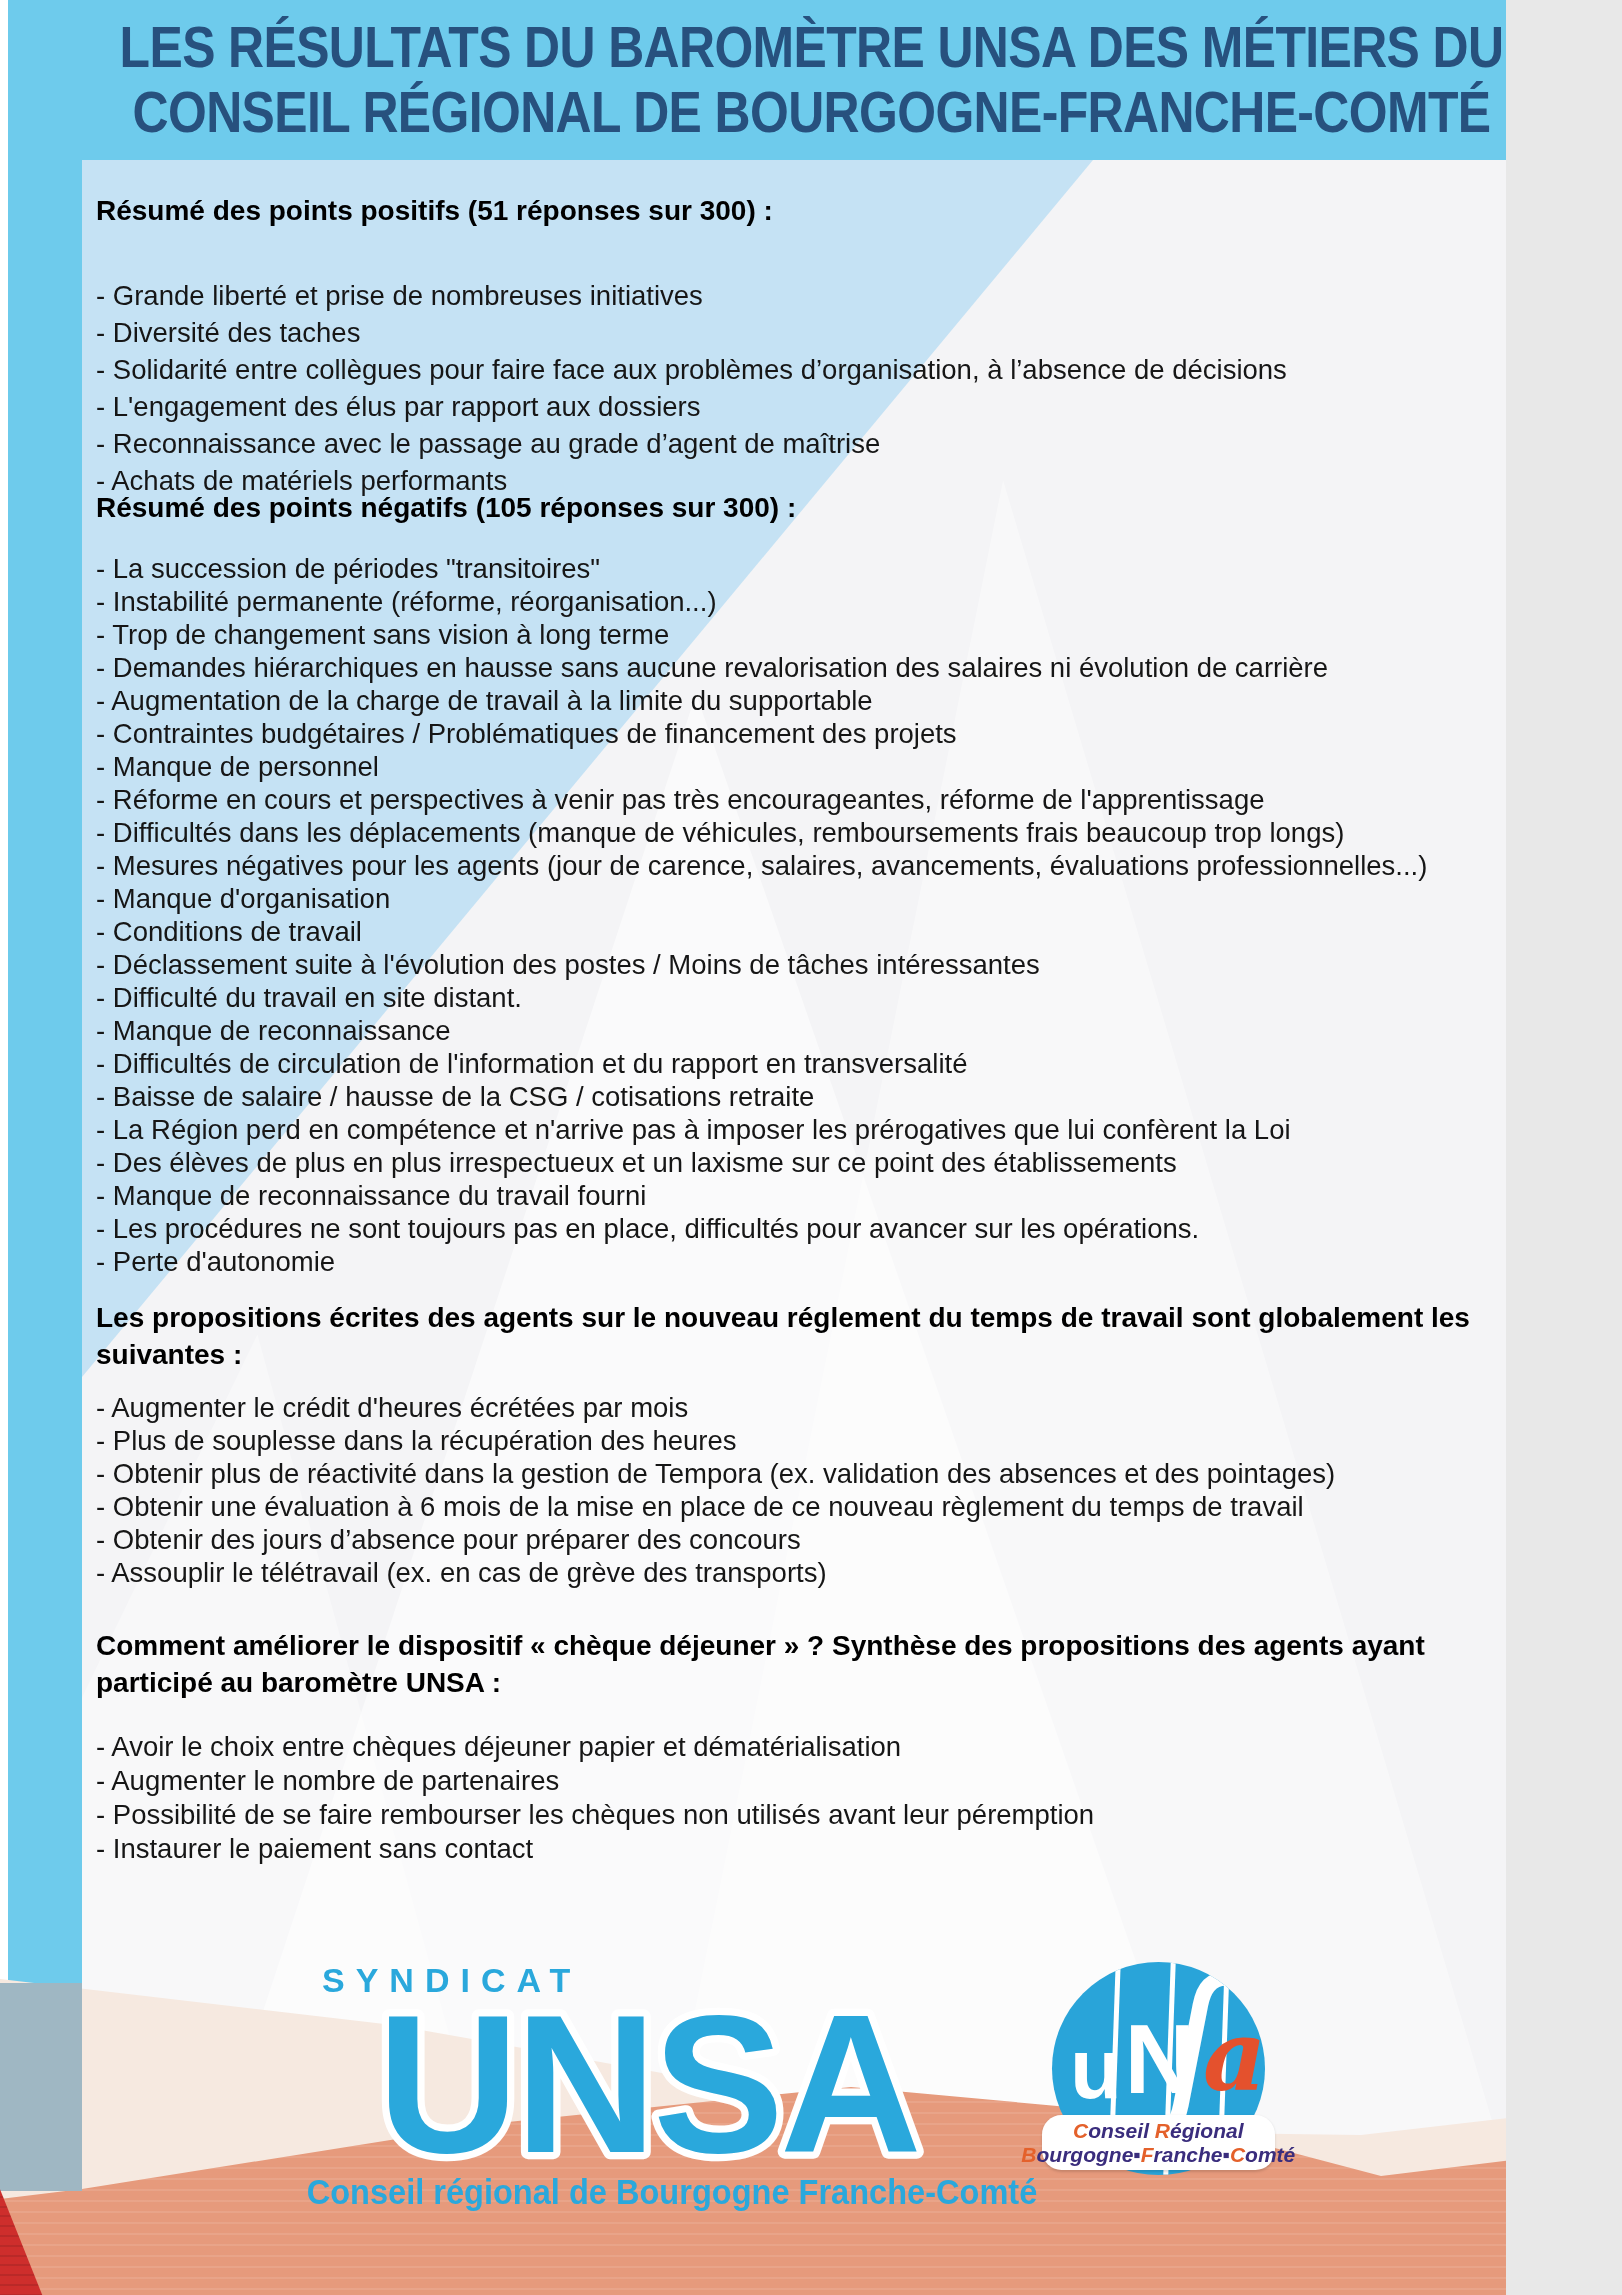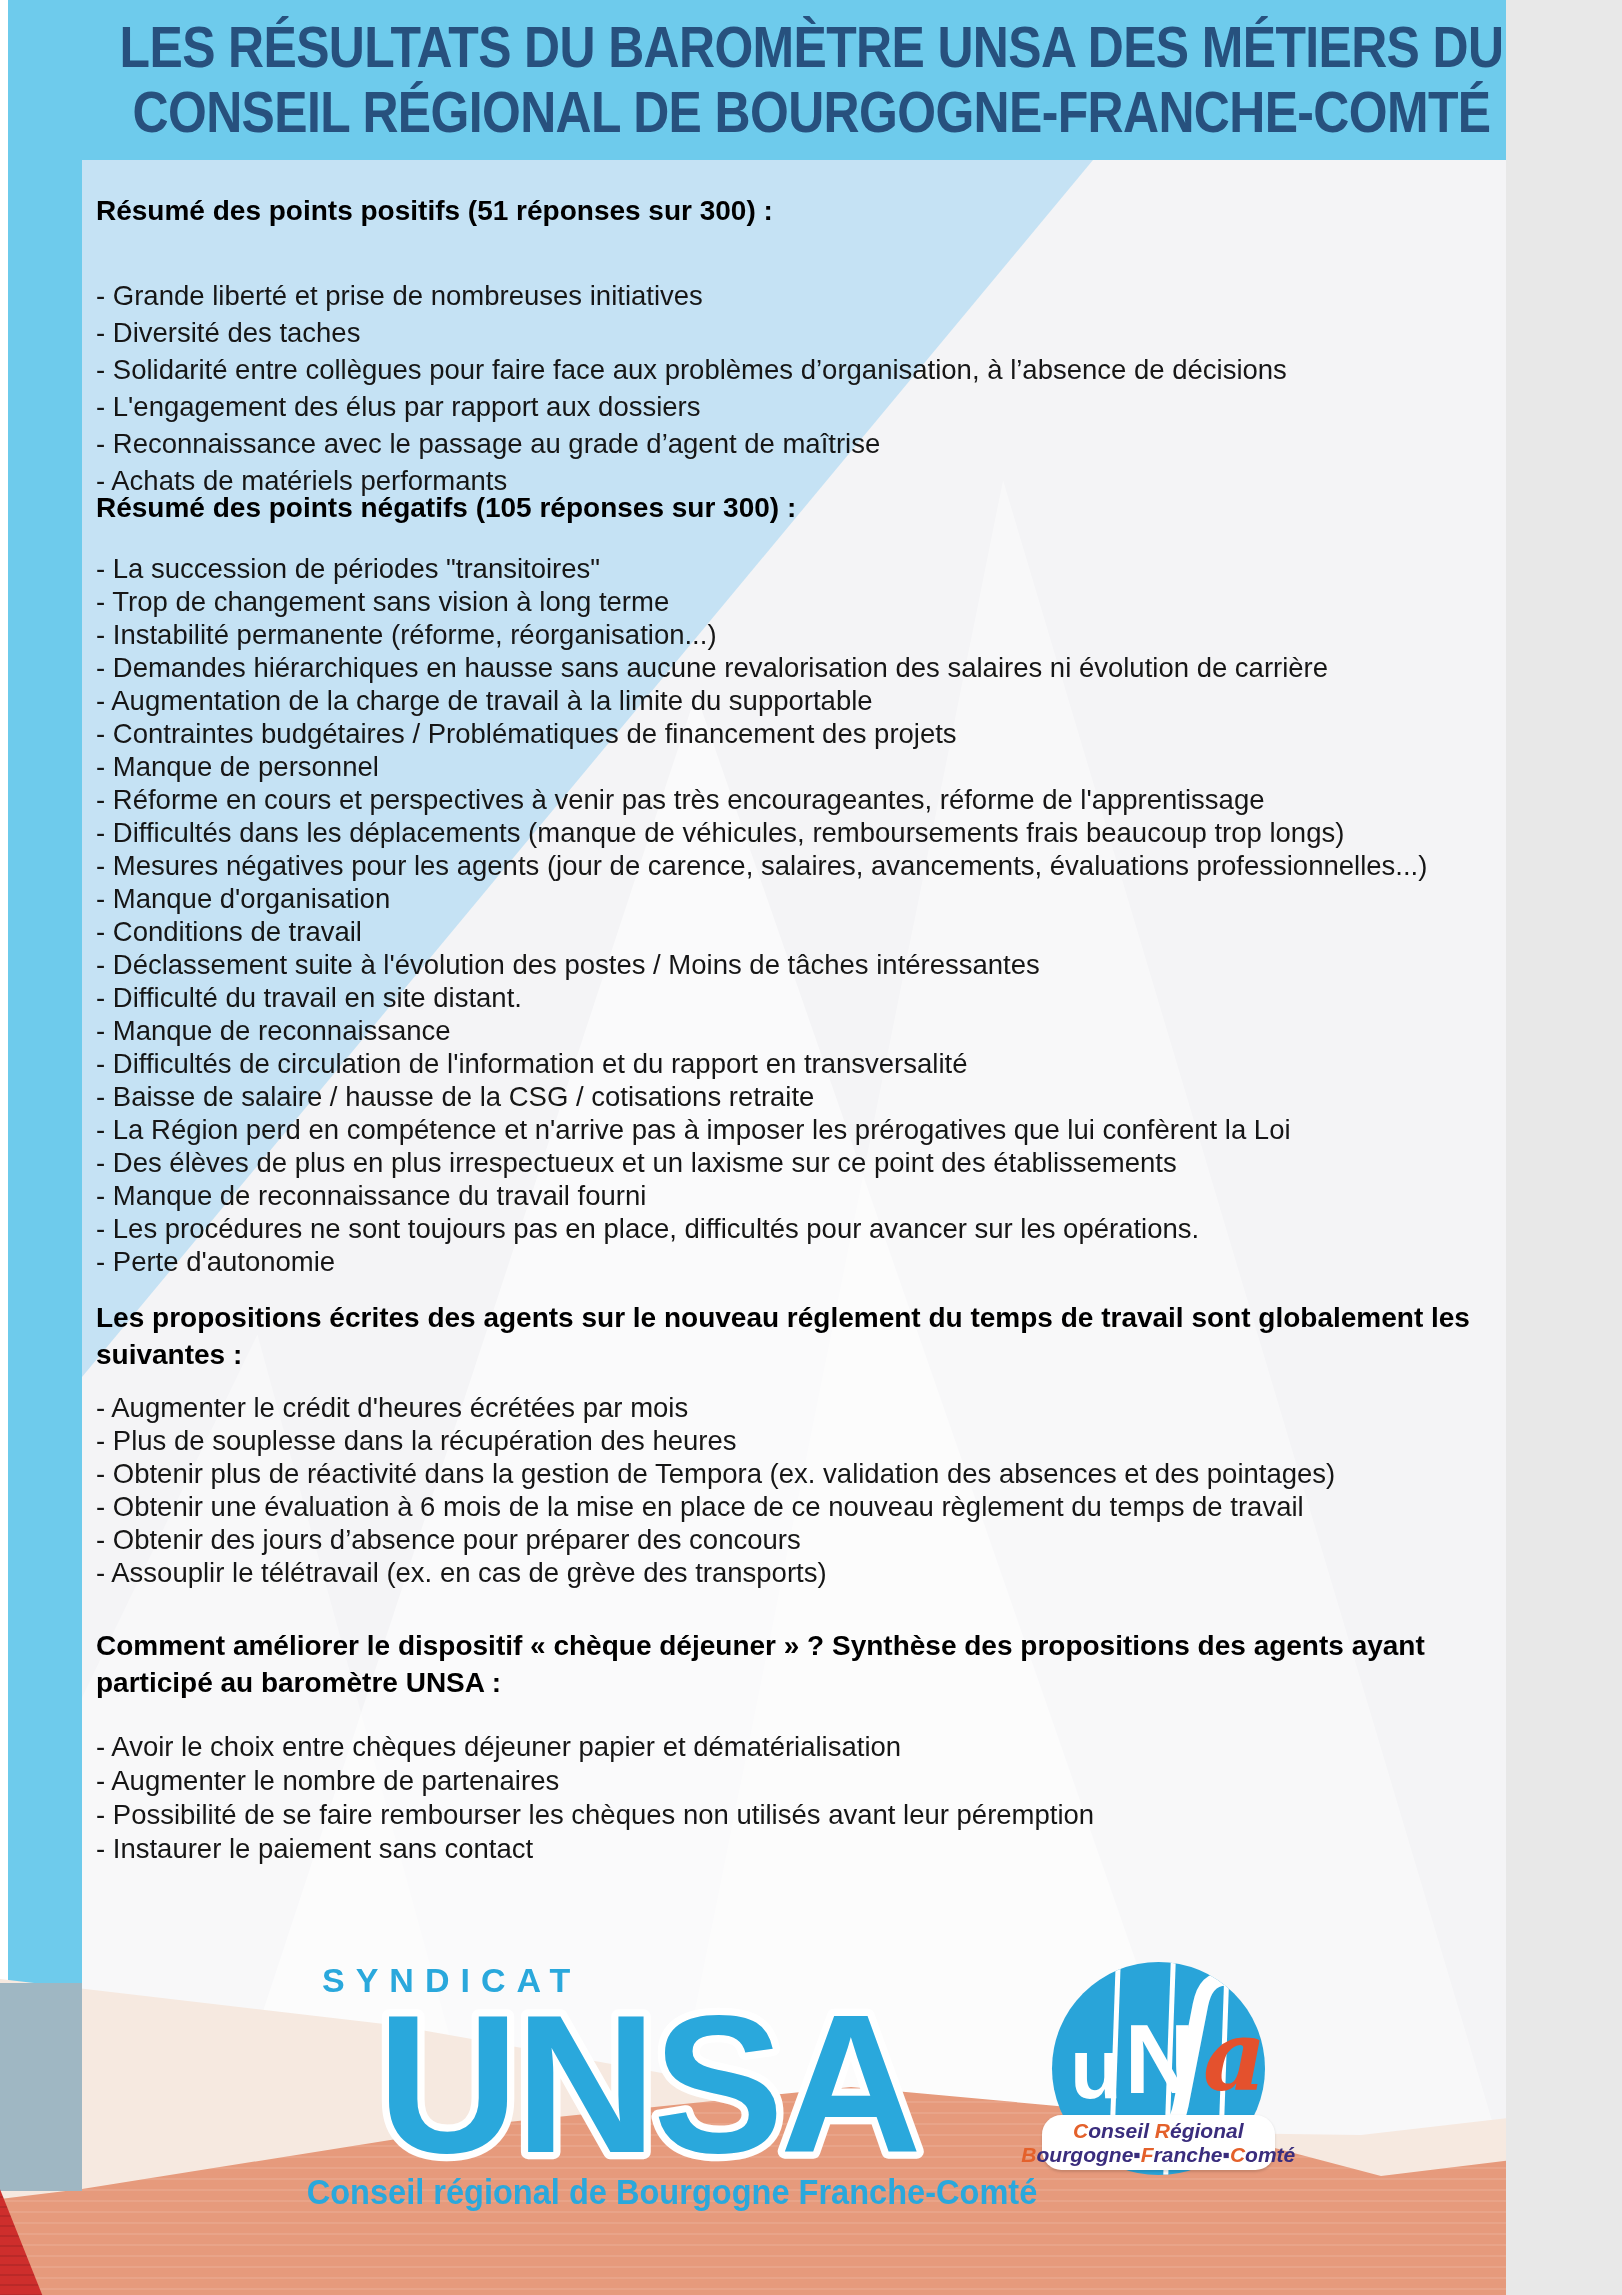--- a/index.html
+++ b/index.html
@@ -123,22 +123,22 @@
         <li>- Reconnaissance avec le passage au grade d’agent de maîtrise</li>
         <li>- Achats de matériels performants</li>
       </ul>
   </div>
 
   <div id="section-negatifs" class="section">
     <h2>Résumé des points négatifs (105 réponses sur 300) :</h2>
     <ul class="list">
 
     <li>- La succession de périodes "transitoires"</li>
+        <li>- Instabilité permanente (réforme, réorganisation...)</li>
         <li>- Trop de changement sans vision à long terme</li>
-        <li>- Instabilité permanente (réforme, réorganisation...)</li>
         <li>- Demandes hiérarchiques en hausse sans aucune revalorisation des salaires ni évolution de carrière</li>
         <li>- Augmentation de la charge de travail à la limite du supportable</li>
         <li>- Contraintes budgétaires / Problématiques de financement des projets</li>
         <li>- Manque de personnel</li>
         <li>- Réforme en cours et perspectives à venir pas très encourageantes, réforme de l'apprentissage</li>
         <li>- Difficultés dans les déplacements (manque de véhicules, remboursements frais beaucoup trop longs)</li>
         <li>- Mesures négatives pour les agents (jour de carence, salaires, avancements, évaluations professionnelles...)</li>
         <li>- Manque d'organisation</li>
         <li>- Conditions de travail</li>
         <li>- Déclassement suite à l'évolution des postes / Moins de tâches intéressantes</li>

